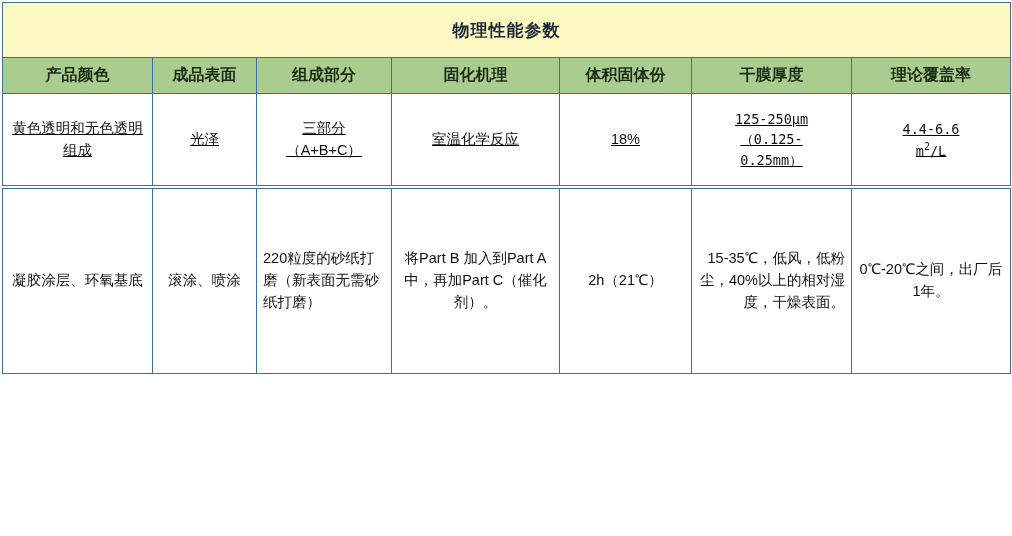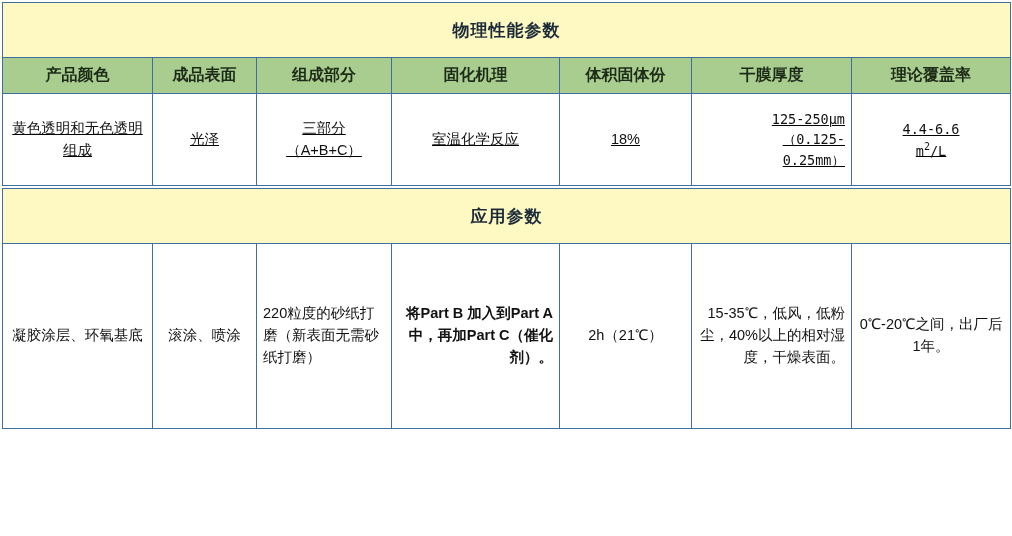--- a/index.html
+++ b/index.html
@@ -102,21 +102,21 @@
       </tr>
       <tr class="r1">
         <td class="body-cell left-pad">黄色透明和无色透明组成</td>
         <td class="body-cell">光泽</td>
         <td class="body-cell">
           <div>三部分</div>
           <div>（A+B+C）</div>
         </td>
         <td class="body-cell">室温化学反应</td>
         <td class="body-cell">18%</td>
-        <td class="body-cell mono left-pad" style="text-align:right;margin-left:8px;">
+        <td class="body-cell mono left-pad" style="text-align:center;margin-left:8px;">
           <div>125-250μm</div>
           <div>（0.125-</div>
           <div>0.25mm）</div>
         </td>
         <td class="body-cell mono">
           <div>4.4-6.6</div>
           <div><span>m</span><span class="sup">2</span><span>/L</span></div>
         </td>
       </tr>
     </tbody>
@@ -126,28 +126,25 @@
     <colgroup>
       <col class="c1">
         <col class="c2">
         <col class="c3">
         <col class="c4">
         <col class="c5">
         <col class="c6">
         <col class="c7">
     </colgroup>
     <tbody>
-      <tr>
-        <td class="section-title" colspan="7">应用参数</td>
-      </tr>
       <tr class="r2">
         <td class="body-cell left-pad">凝胶涂层、环氧基底</td>
         <td class="body-cell left-pad">滚涂、喷涂</td>
         <td class="body-cell left-pad" style="text-align:left;">220粒度的砂纸打磨（新表面无需砂纸打磨）</td>
-        <td class="body-cell left-pad" style="text-align:right;font-weight:bold;">将Part B 加入到Part A中，再加Part C（催化剂）。</td>
+        <td class="body-cell left-pad" style="text-align:center;">将Part B 加入到Part A中，再加Part C（催化剂）。</td>
         <td class="body-cell">2h（21℃）</td>
         <td class="body-cell left-pad" style="text-align:right;">15-35℃，低风，低粉尘，40%以上的相对湿度，干燥表面。</td>
         <td class="body-cell left-pad" style="text-align:center;">0℃-20℃之间，出厂后1年。</td>
       </tr>
     </tbody>
   </table>
 
 </div>
 
 </body></html>

